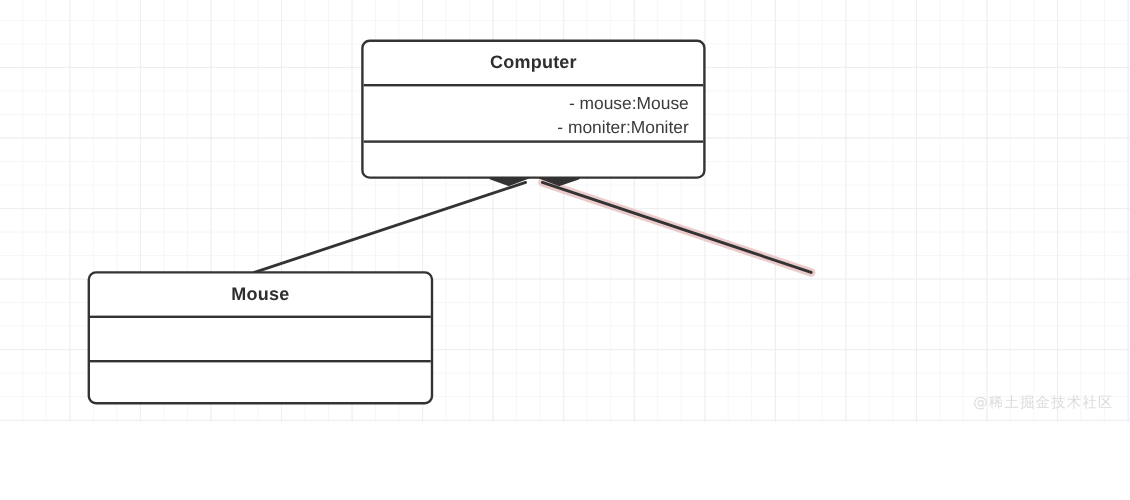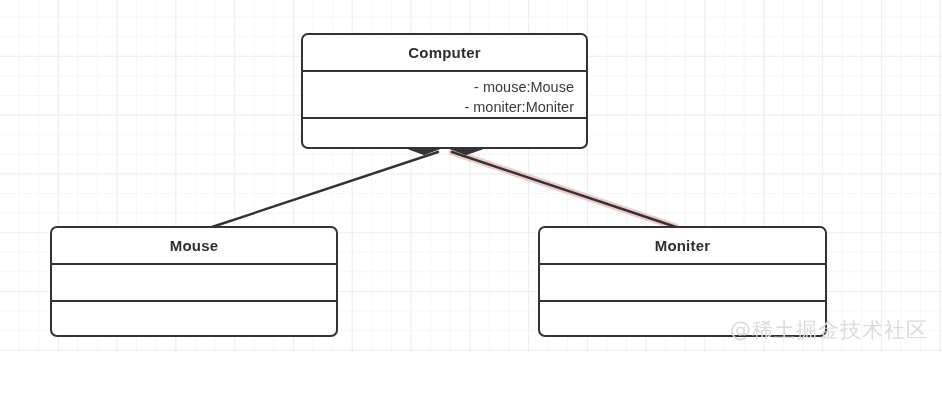--- a/index.html
+++ b/index.html
@@ -72,34 +72,34 @@
     box-sizing: border-box;
     flex: 1;
   }
 
   
   #class-computer { left: 301px; top: 33px; width: 287px; height: 116px; }
   #class-computer .uml-title { height: 37px; }
   #class-computer .uml-attrs { height: 47px; }
 
   
-  #class-mouse { left: 50px; top: 226px; width: 288px; height: 111px; }
+  #class-mouse { left: 73px; top: 226px; width: 288px; height: 111px; }
   #class-mouse .uml-title { height: 37px; }
   #class-mouse .uml-attrs { height: 37px; }
 
   
   #class-moniter { left: 538px; top: 226px; width: 289px; height: 111px; }
   #class-moniter .uml-title { height: 37px; }
   #class-moniter .uml-attrs { height: 37px; }
 
   #watermark {
     position: absolute;
     right: 14px;
     bottom: 8px;
-    font-size: 21px;
+    font-size: 12px;
     color: #d9dbdd;
     letter-spacing: 1px;
     user-select: none;
     font-family: "DejaVu Sans", sans-serif;
   }
 </style>
 </head>
 <body>
 
 <div id="canvas">
@@ -125,21 +125,16 @@
     </div>
     <div class="uml-methods"></div>
   </div>
 
   <div class="uml-class" id="class-mouse">
     <div class="uml-title">Mouse</div>
     <div class="uml-attrs"></div>
     <div class="uml-methods"></div>
   </div>
 
-  <div class="uml-class" id="class-moniter">
-    <div class="uml-title">Moniter</div>
-    <div class="uml-attrs"></div>
-    <div class="uml-methods"></div>
-  </div>
 
   <div id="watermark">@稀土掘金技术社区</div>
 
 </div>
 
 </body></html>

